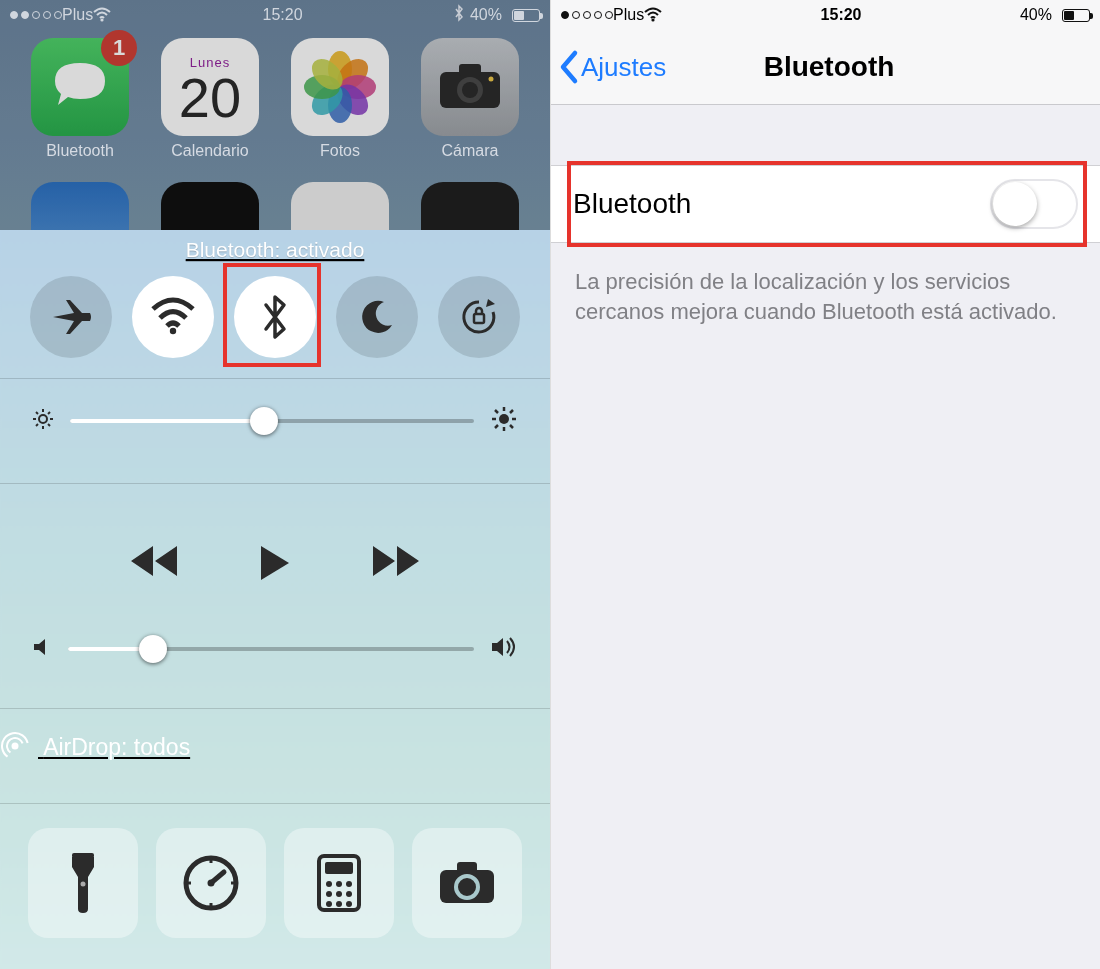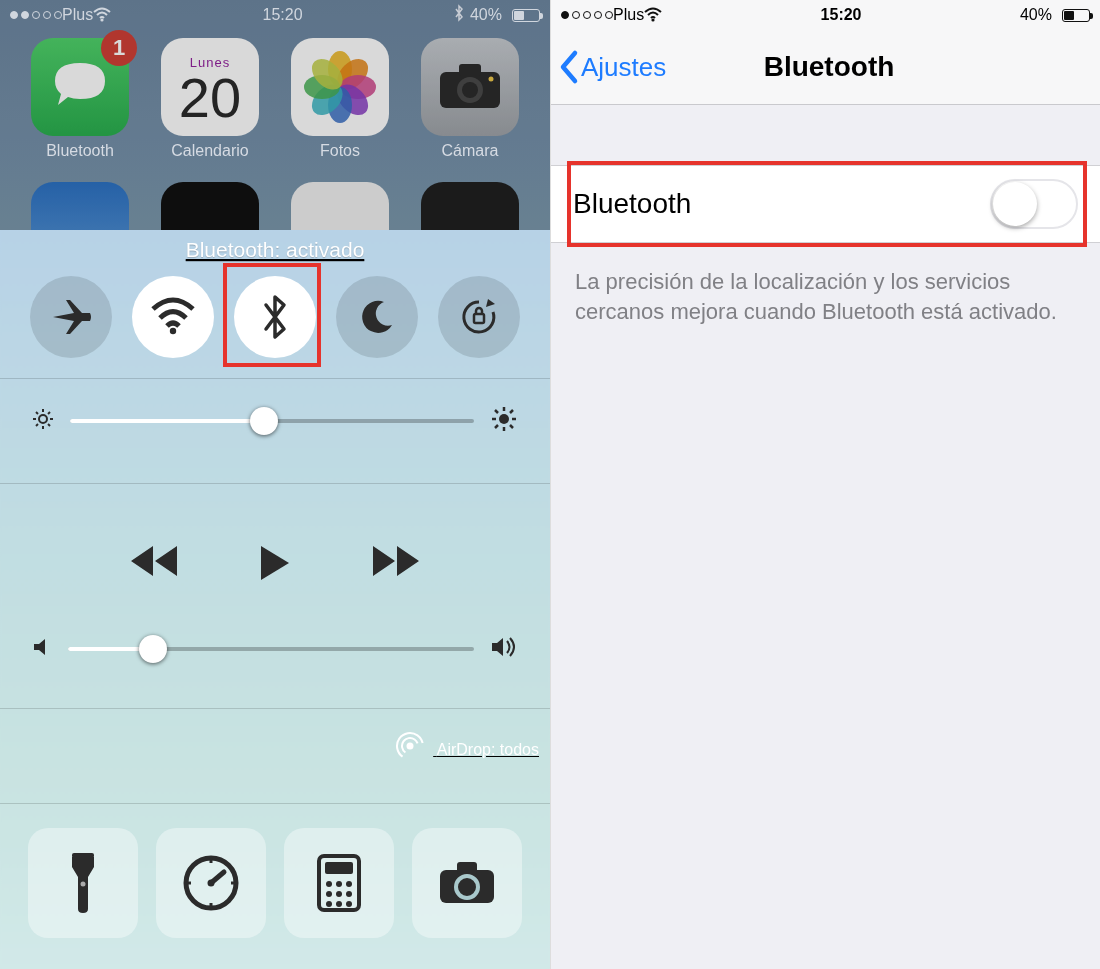--- a/index.html
+++ b/index.html
@@ -51,21 +51,21 @@
   .toggle.inset{ background: rgba(0,0,0,0.12); color:#2b2b2b;}
   .hl-box{ position:absolute; border:4px solid #e6332c; pointer-events:none;}
   .hl-left{ left:223px; top:263px; width:98px; height:104px;}
 
   .hr{ height:1px; background:rgba(0,0,0,0.15); margin:20px 0 0 0;}
   .slider-row{ display:flex; align-items:center; gap:16px; padding:26px 32px;}
   .slider-track{ flex:1; height:4px; background:rgba(0,0,0,.25); border-radius:2px; position:relative;}
   .slider-fill{ position:absolute; left:0; top:0; bottom:0; background:#fff; border-radius:2px;}
   .slider-thumb{ position:absolute; top:-12px; width:28px; height:28px; border-radius:50%; background:#fff; box-shadow:0 1px 4px rgba(0,0,0,.6);}
   .media-row{ display:flex; justify-content:center; gap:80px; padding:60px 0 50px 0; color:#2a2a2a;}
-  .airdrop-row{ text-align:right; color:#fff; font-size:16px; padding:22px 11px;}
+  .airdrop-row{ text-align:left; color:#fff; font-size:23px; padding:22px 0;}
   .shortcut-row{ display:flex; justify-content:space-between; padding:24px 28px 0 28px;}
   .scbtn{ width:110px; height:110px; border-radius:20px; background:rgba(255,255,255,0.38); display:flex; align-items:center; justify-content:center; color:#2a2a2a;}
 
   
   .screen-right{ width:550px; height:969px; background:#efeff4; position:relative; border-left:1px solid #ddd;}
   .status-bar2{ height:30px; display:flex; align-items:center; justify-content:space-between; padding:0 10px; color:#000; font-size:16px; font-weight:500; background:#f7f7f8;}
   .wifi2 svg, .wifi svg{display:block;}
   .dot2{ width:8px; height:8px; border-radius:50%; border:1px solid #111;}
   .dot2.fill{background:#111;}
   .bat2{display:inline-flex; align-items:center;}

